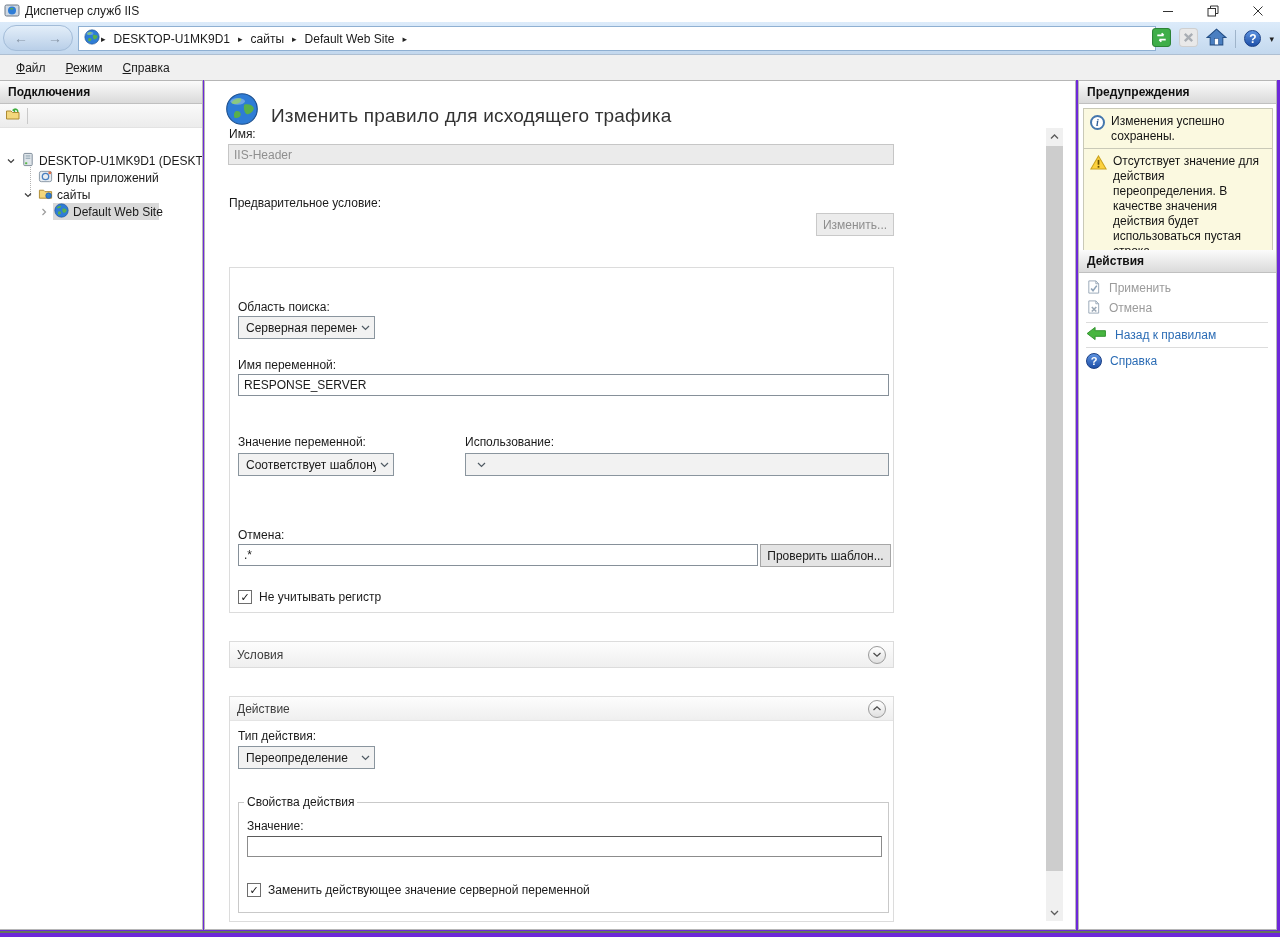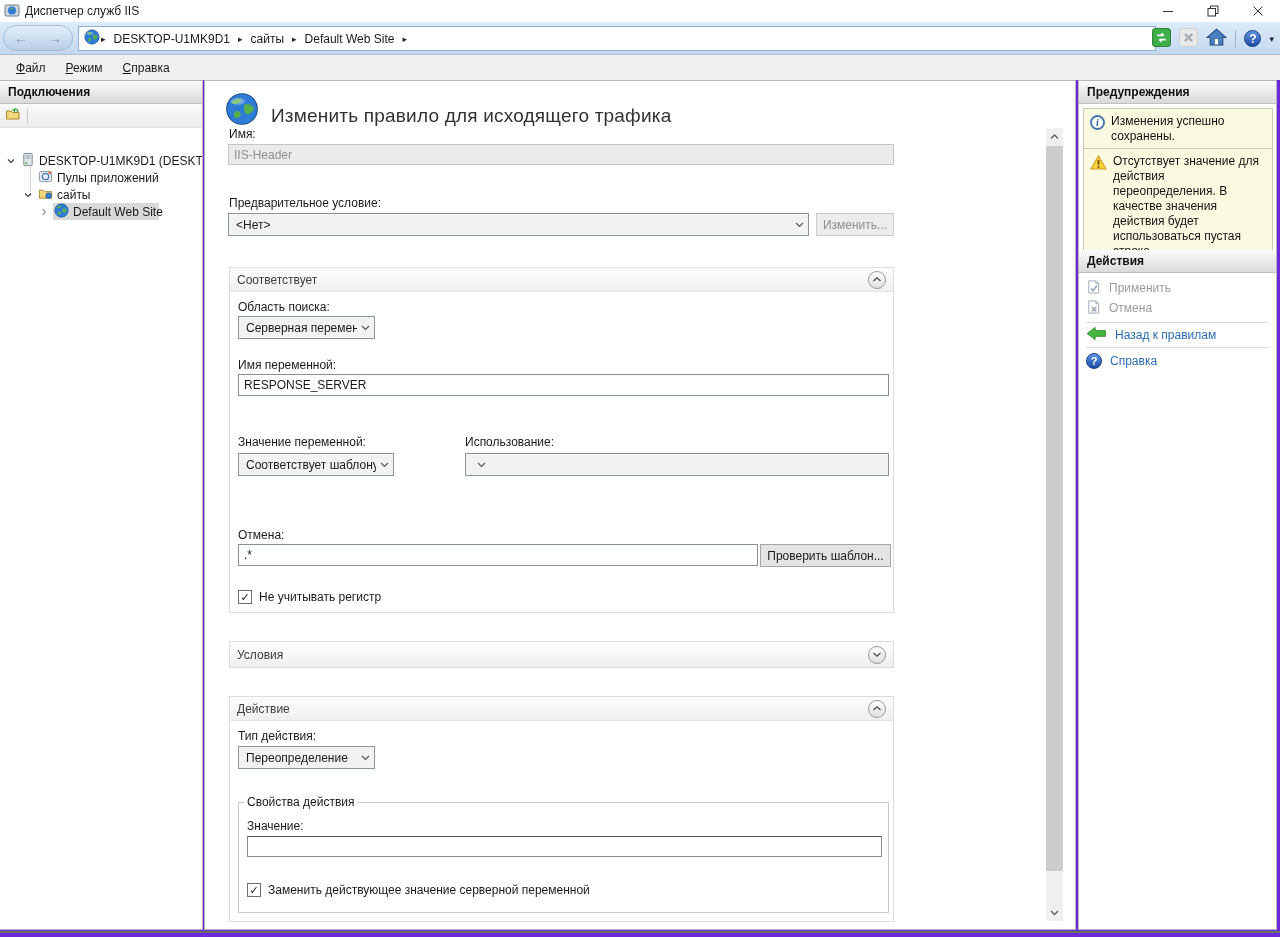--- a/index.html
+++ b/index.html
@@ -253,41 +253,25 @@
             <ellipse cx="6" cy="4.4" rx="3.4" ry="1.6" fill="#ffffff" opacity="0.3"></ellipse>
           </svg>
       </span>
       <span class="page-title">Изменить правило для исходящего трафика</span>
     </div>
 
     <span class="flabel" style="left:24px;top:46px">Имя:</span>
     <input class="tinput disabled" style="left: 23px; top: 63px; width: 666px; height: 21px;" disabled="" value="IIS-Header">
 
     <span class="flabel" style="left:24px;top:115px">Предварительное условие:</span>
-    <div class="select" style="left:23px;top:132px;width:581px">
-      <span class="val">&lt;Нет&gt;</span>
-      <span class="arr">
-          <svg width="9" height="6" viewBox="0 0 9 6">
-            <path d="M1 1 L4.5 4.5 L8 1" fill="none" stroke="#4f5a63" stroke-width="1.2"></path>
-          </svg>
-        </span>
-    </div>
     <div class="btn disabled" style="left:611px;top:132px;width:78px">
         <span>Изменить...</span>
       </div>
 
     <div class="section" style="left:24px;top:186px;width:665px;height:346px">
-      <div class="section-header">
-        <span>Соответствует</span>
-        <span class="chevron-btn">
-            <svg width="10" height="7" viewBox="0 0 10 7">
-              <path d="M1.5 5 L5 1.8 L8.5 5" fill="none" stroke="#4a4a4a" stroke-width="1.3"></path>
-            </svg>
-          </span>
-      </div>
       <span class="flabel" style="left:8px;top:32px">Область поиска:</span>
       <div class="select" style="left:8px;top:48px;width:137px">
         <span class="val">Серверная переменн</span>
         <span class="arr">
             <svg width="9" height="6" viewBox="0 0 9 6">
               <path d="M1 1 L4.5 4.5 L8 1" fill="none" stroke="#4f5a63" stroke-width="1.2"></path>
             </svg>
           </span>
       </div>
       <span class="flabel" style="left:8px;top:90px">Имя переменной:</span>

